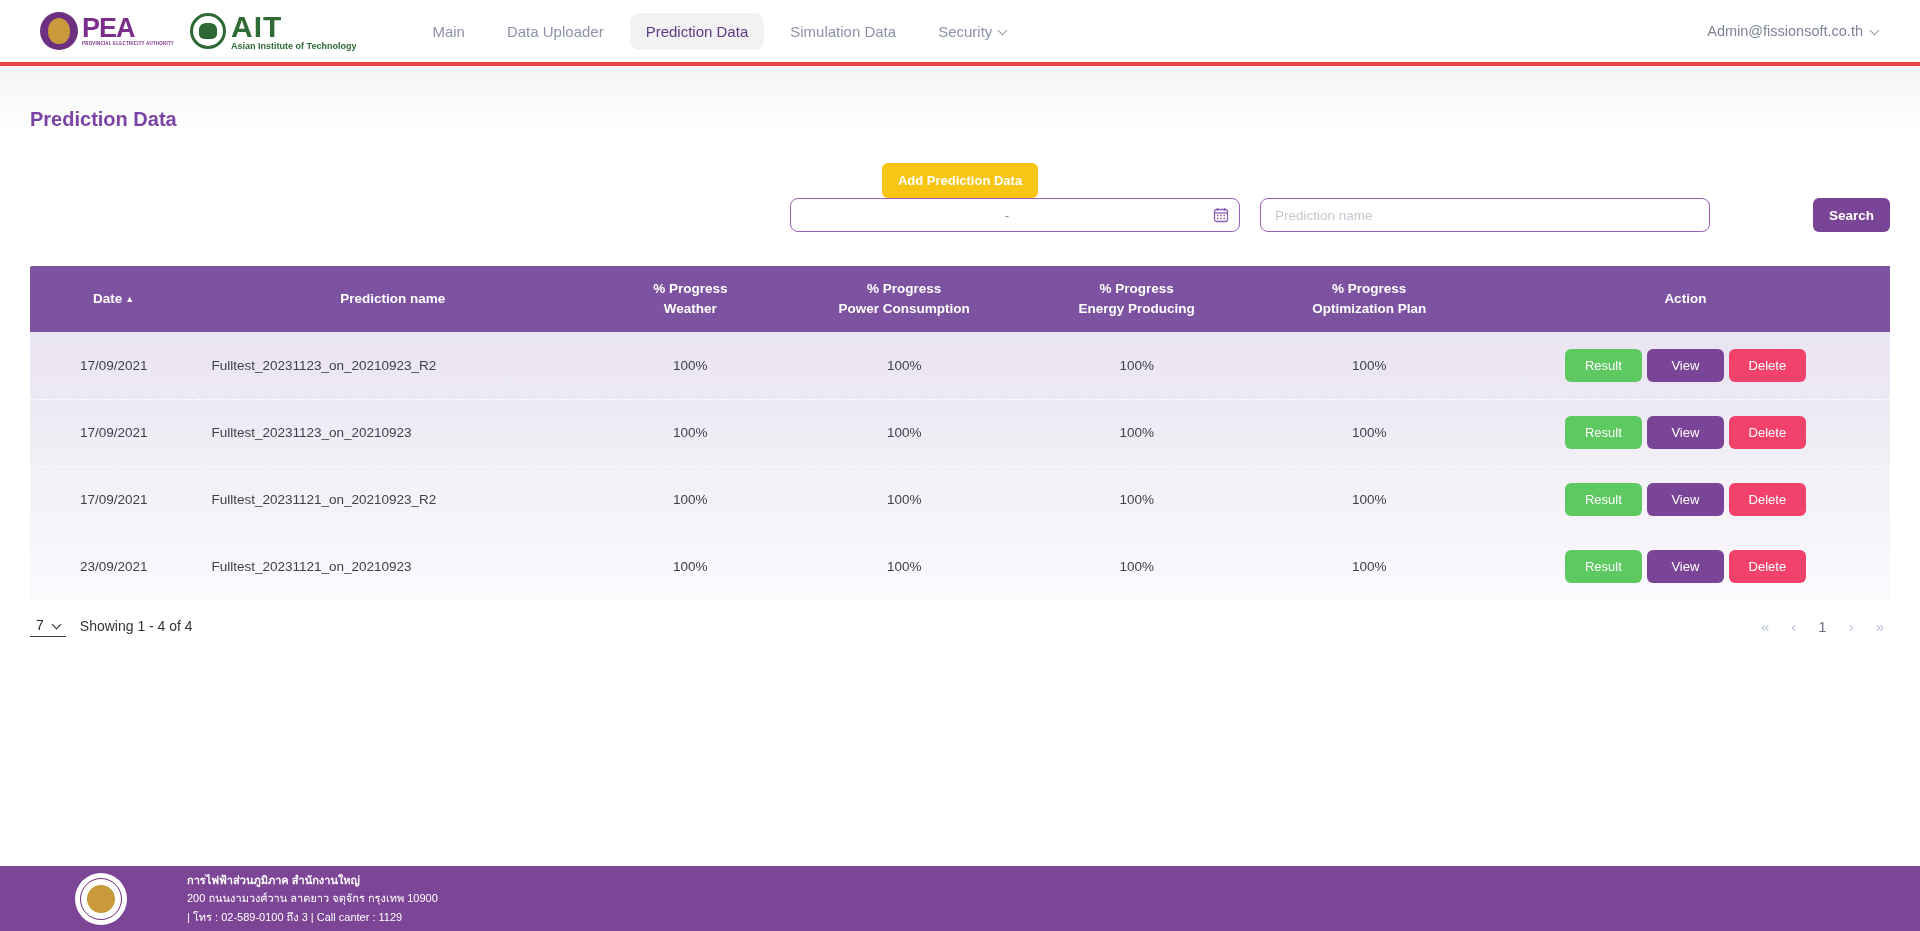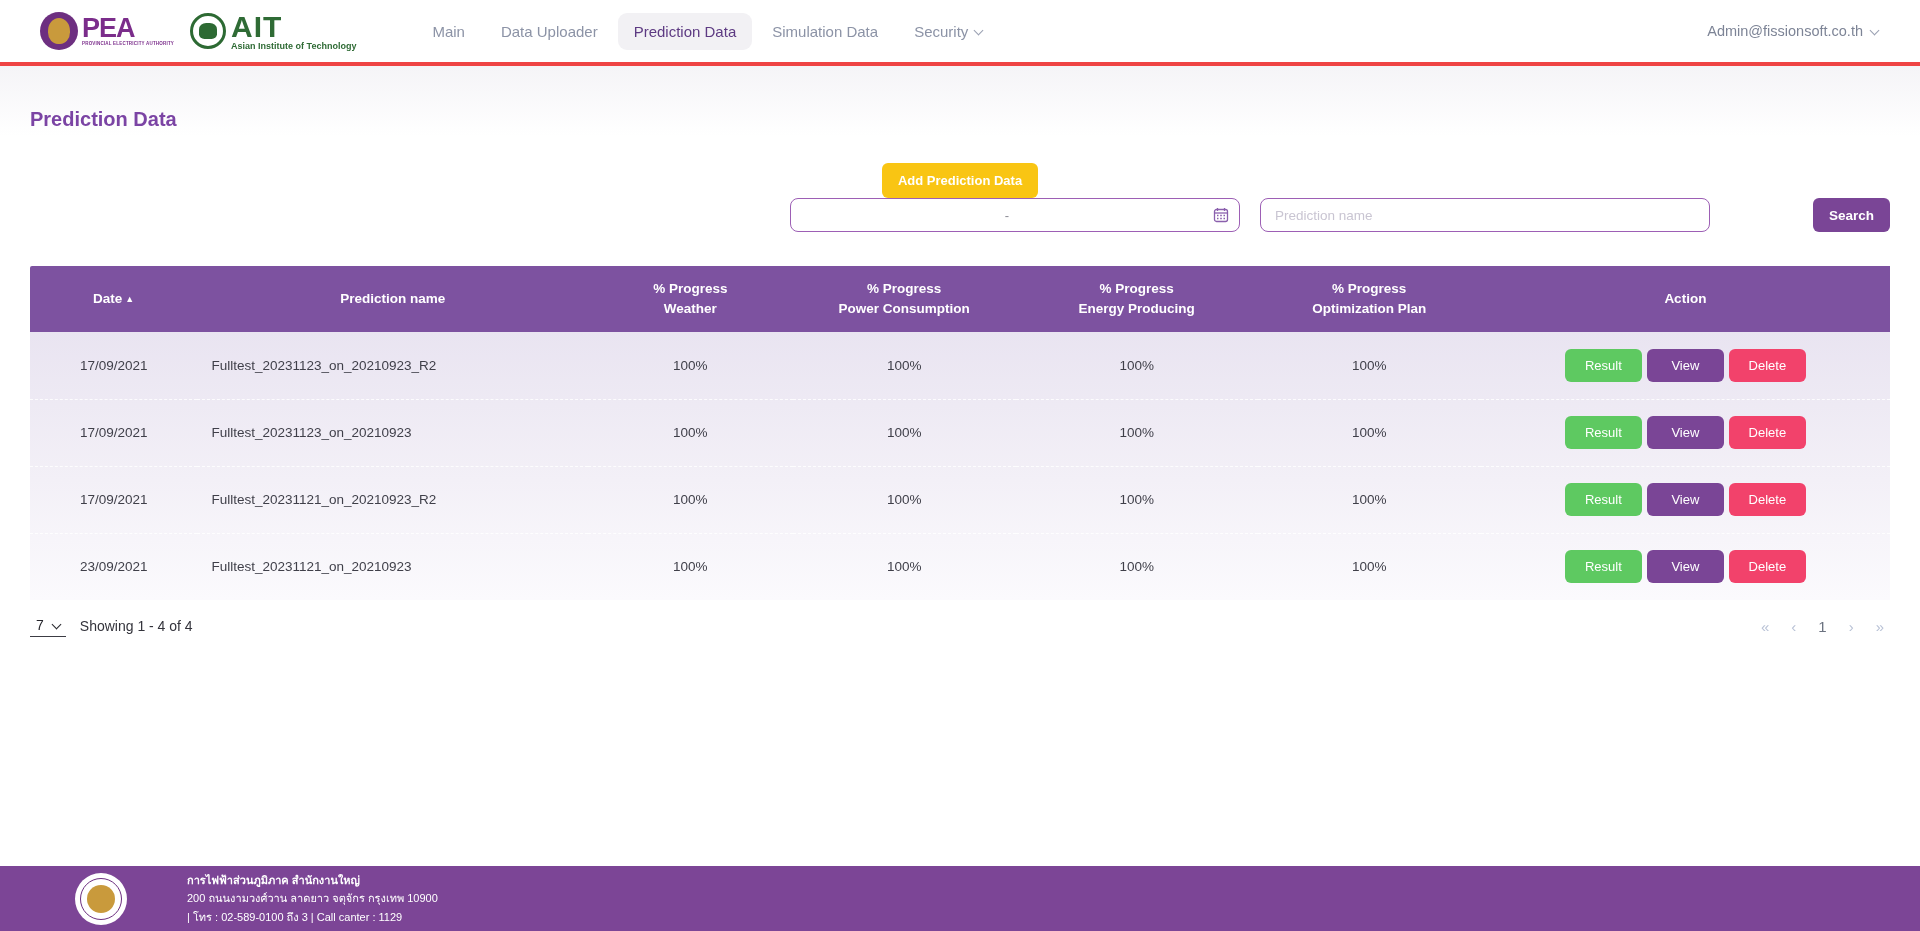--- a/index.html
+++ b/index.html
@@ -19,21 +19,21 @@
   .pea-circle .inner { width:22px; height:26px; border-radius:50% 50% 45% 45%; background:#c99a3c; }
   .pea-text { line-height:1; }
   .pea-text .big { font-size:27px; font-weight:bold; color:#7b2d8b; letter-spacing:-1px; }
   .pea-text .small { font-size:4.5px; color:#7b2d8b; font-weight:bold; letter-spacing:.2px; }
   .ait-logo { display:flex; align-items:center; gap:5px; margin-left:6px; }
   .ait-circle { width:36px; height:36px; border-radius:50%; background:#ffffff; border:3px solid #2d6a33; display:flex; align-items:center; justify-content:center; }
   .ait-circle .inner { width:18px; height:16px; background:#2d6a33; border-radius:40% 40% 30% 30%; }
   .ait-text { line-height:1; }
   .ait-text .big { font-size:30px; font-weight:bold; color:#2f6b35; letter-spacing:1px; }
   .ait-text .small { font-size:9px; color:#2f6b35; font-weight:bold; }
-  .nav { display:flex; align-items:center; gap:4px; margin-left:60px; }
+  .nav { display:flex; align-items:center; gap:10px; margin-left:60px; }
   .nav-item { font-size:15px; color:#8c93a6; padding:10px 16px; border-radius:9px; cursor:pointer; display:flex; align-items:center; gap:6px; }
   .nav-item.active { color:#5d3a82; background:#f2f1f4; }
   .chev { width:10px; height:10px; display:inline-block; position:relative; }
   .chev::before { content:""; position:absolute; left:1px; top:1px; width:6px; height:6px; border-right:1.6px solid #9aa0b2; border-bottom:1.6px solid #9aa0b2; transform:rotate(45deg); }
   .user { margin-left:auto; display:flex; align-items:center; gap:7px; font-size:14.5px; color:#7d8496; cursor:pointer; }
   
   .main { flex:1 0 auto; padding:0 30px; background:linear-gradient(180deg,#f5f4f7 0%, #ffffff 70px); }
   .page-title { margin-top:42px; font-size:20px; font-weight:700; color:#7b44a4; }
   .controls { margin-top:32px; display:flex; align-items:center;flex-direction:column; }
   .btn { border:none; cursor:pointer; font-family:inherit; }

